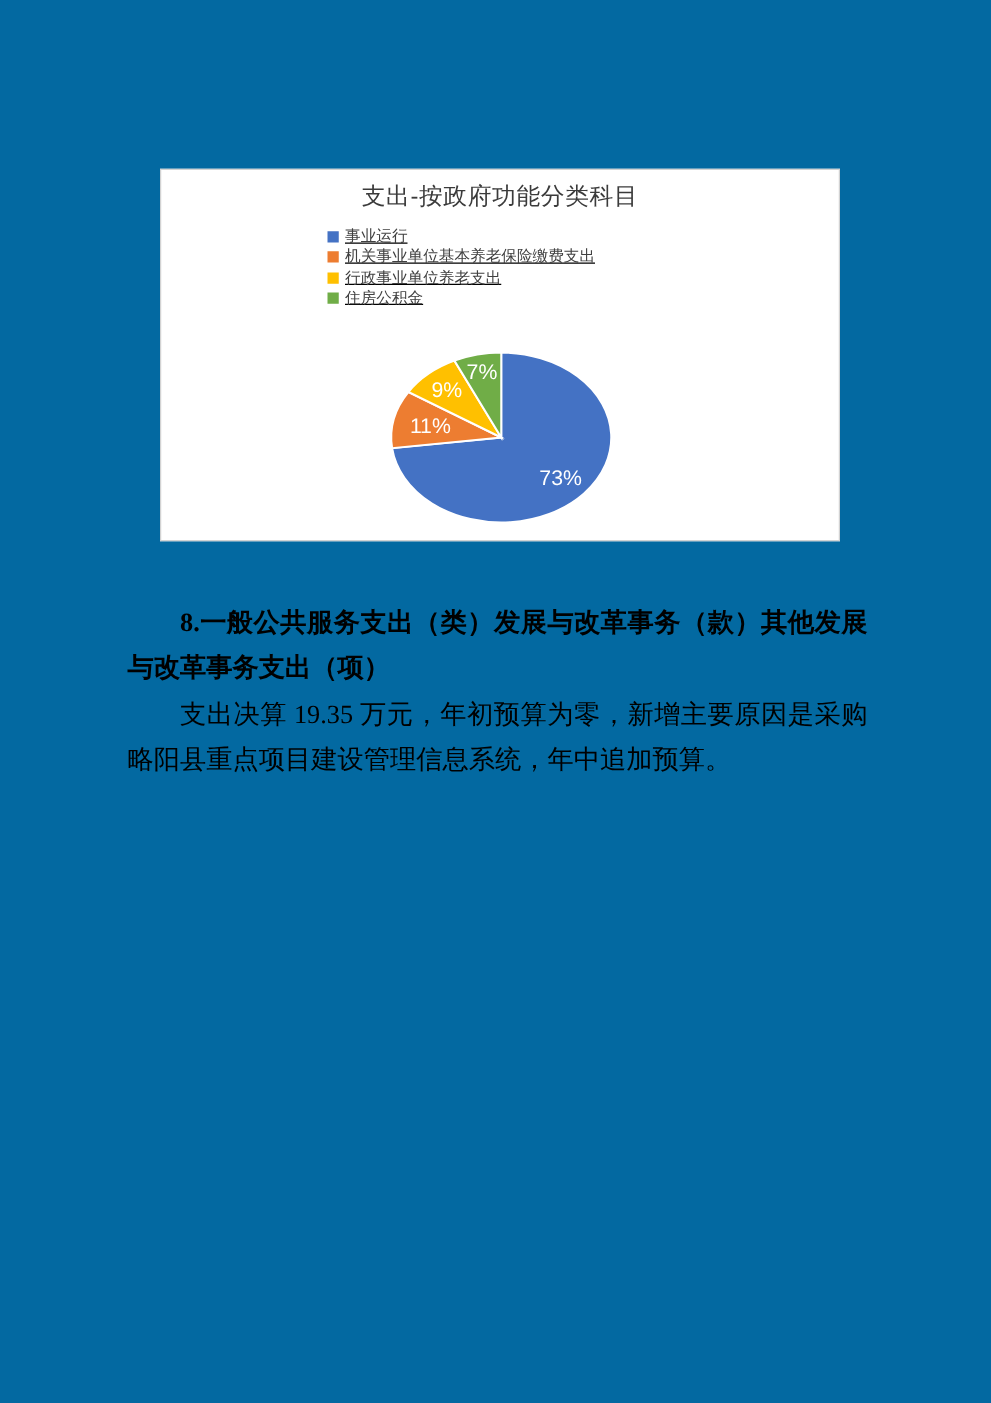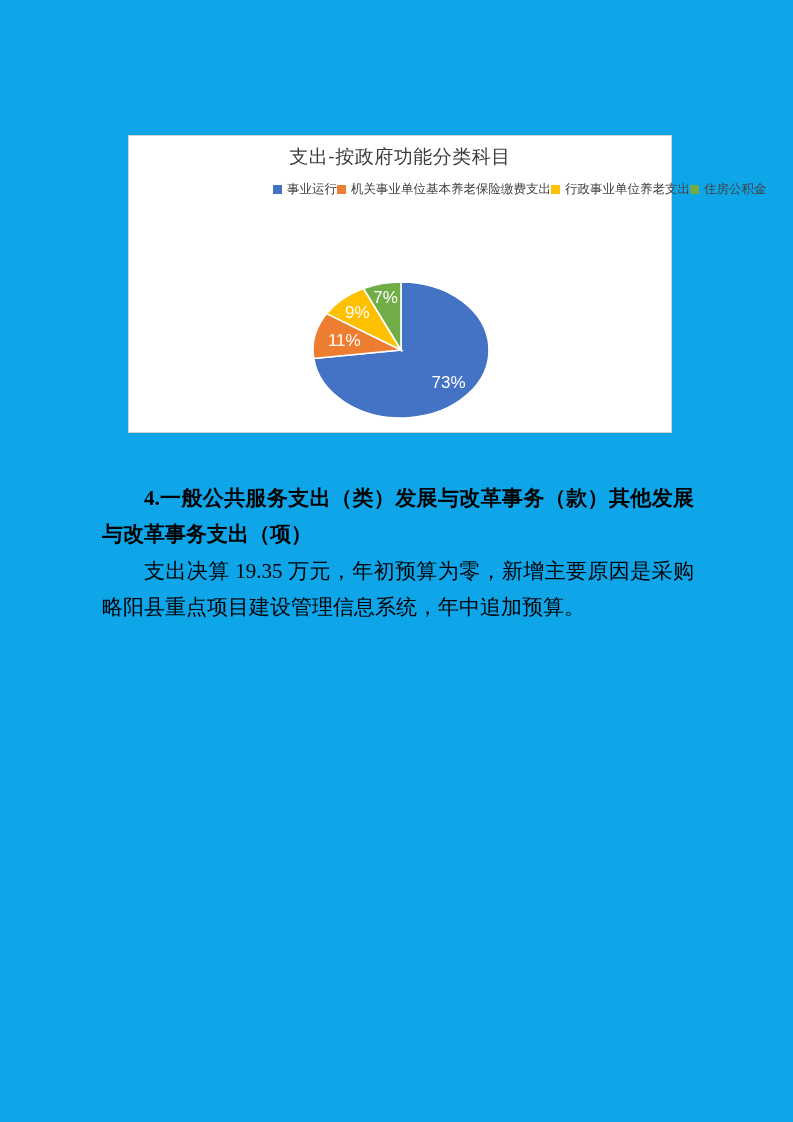--- a/index.html
+++ b/index.html
@@ -6,40 +6,40 @@
   html, body { background: #ffffff; }
   body {
     width: 793px; height: 1122px;
     font-family: "Liberation Serif", serif;
     position: relative;
     overflow: hidden;
   }
   .page {
     position: absolute; left: 0; top: 0;
     width: 793px; height: 1122px;
-    background: #0ea5e9;
+    background: #0369a1;
   }
   
   .chart-frame {
     position: absolute; left: 128px; top: 135px;
     width: 544px; height: 298px;
     border: 1px solid #d2d2d2;
     background: #ffffff;
   }
   .chart-title {
     position: absolute; top: 8px; left: 0; width: 100%;
     text-align: center;
     font-family: "Liberation Sans", sans-serif;
     font-size: 19px; font-weight: 500;
     color: #3b3b3b;
     letter-spacing: 0.5px;
   }
   .chart-legend {
-    position: absolute; left: 144px; top: 45px;
-    display: flex; flex-direction: row;
+    position: absolute; left: 133px; top: 45px;
+    display: flex; flex-direction: column; text-decoration: underline;
   }
   .legend-item {
     display: flex; align-items: center;
     height: 16.5px;
     font-family: "Liberation Sans", sans-serif;
     font-size: 12.5px; color: #404040;
     white-space: nowrap;
   }
   .legend-swatch {
     width: 9px; height: 9px;
@@ -98,17 +98,17 @@
         <path d="M272,214 L184.7,222.5 A88,68 0 0 1 197.7,177.6 Z" fill="#ED7D31" stroke="#ffffff" stroke-width="1.6"></path>
         <text x="215.3" y="210.2" text-anchor="middle" font-size="17" class="pie-label">11%</text>
         <path d="M272,214 L197.7,177.6 A88,68 0 0 1 234.5,152.5 Z" fill="#FFC000" stroke="#ffffff" stroke-width="1.6"></path>
         <text x="228.4" y="181.7" text-anchor="middle" font-size="17" class="pie-label">9%</text>
         <path d="M272,214 L234.5,152.5 A88,68 0 0 1 272.0,146.0 Z" fill="#70AD47" stroke="#ffffff" stroke-width="1.6"></path>
         <text x="256.6" y="166.9" text-anchor="middle" font-size="17" class="pie-label">7%</text>
       </svg>
   </div>
 
   <div class="doc-text">
-    <p class="sec-heading">4.一般公共服务支出（类）发展与改革事务（款）其他发展与改革事务支出（项）</p>
+    <p class="sec-heading">8.一般公共服务支出（类）发展与改革事务（款）其他发展与改革事务支出（项）</p>
     <p class="sec-body">支出决算 19.35 万元，年初预算为零，新增主要原因是采购略阳县重点项目建设管理信息系统，年中追加预算。</p>
   </div>
 
 </div>
 
 </body></html>

